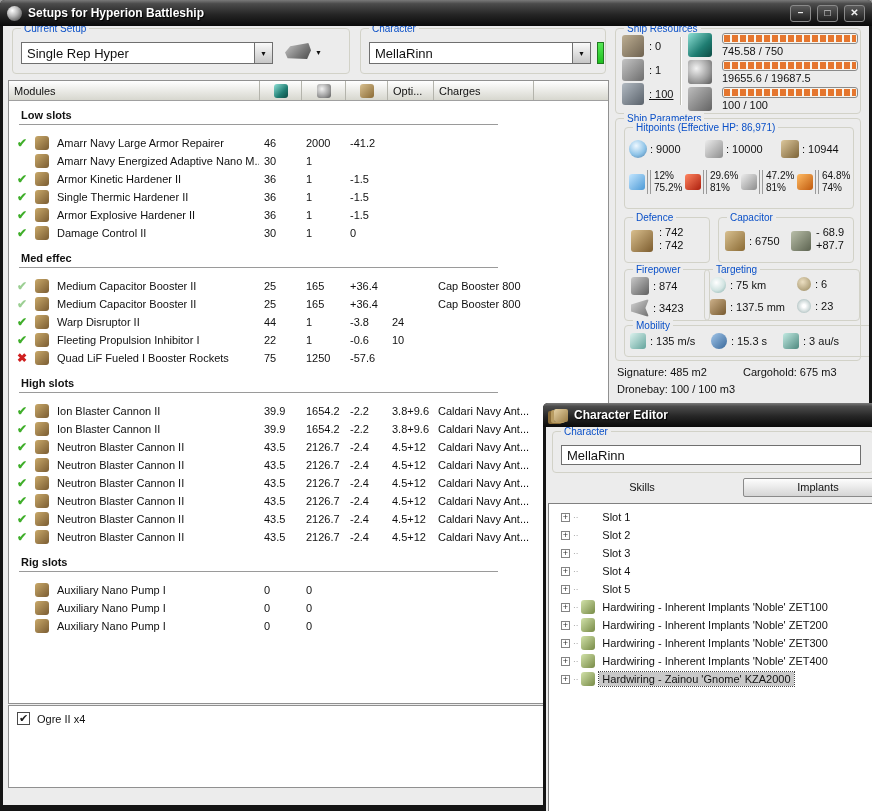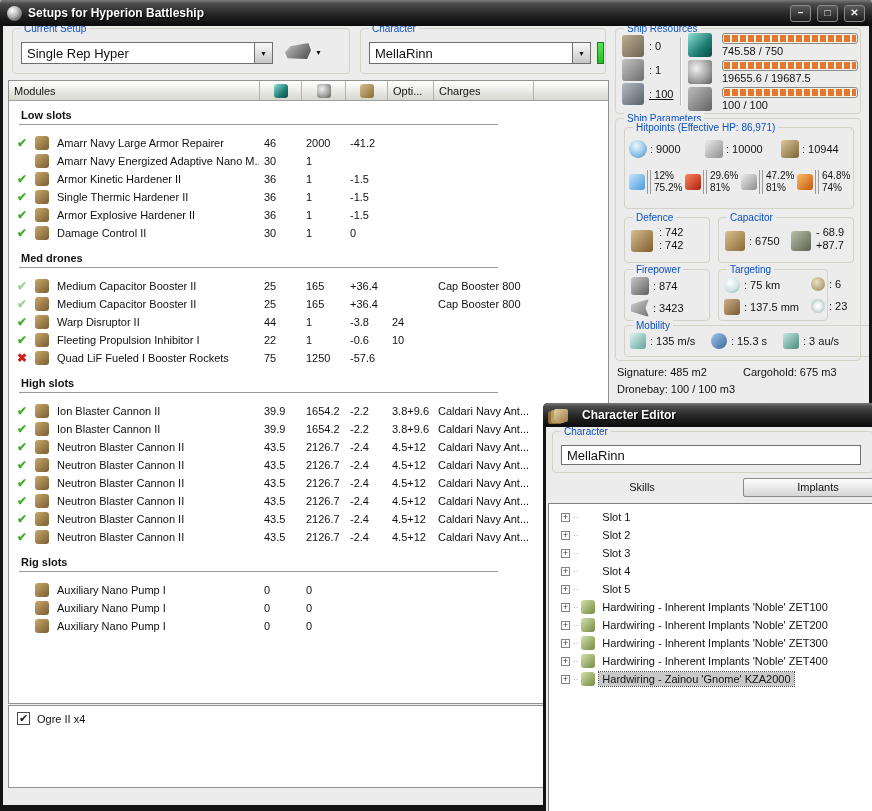--- a/index.html
+++ b/index.html
@@ -308,21 +308,21 @@
             <span class="m-icon" data-name="damage-control-icon"></span>
             <span class="m-name" data-name="module-name">Damage Control II</span>
             <span class="m-cpu" data-name="module-cpu">30</span>
             <span class="m-pg" data-name="module-powergrid">1</span>
             <span class="m-cap" data-name="module-cap-use">0</span>
             <span class="m-opt" data-name="module-optimal"></span>
             <span class="m-charge" data-name="module-charge"></span>
           </div>
         </div>
 
-      <div class="sec-title" data-name="section-title-med-slots">Med drones</div>
+      <div class="sec-title" data-name="section-title-med-slots">Med effec</div>
       <div class="mod-rows">
 
           <div class="mod-row" data-name="module-row">
             <span class="m-check" data-name="module-state-icon" data-state="dim">✔</span>
             <span class="m-icon" data-name="cap-booster-icon"></span>
             <span class="m-name" data-name="module-name">Medium Capacitor Booster II</span>
             <span class="m-cpu" data-name="module-cpu">25</span>
             <span class="m-pg" data-name="module-powergrid">165</span>
             <span class="m-cap" data-name="module-cap-use">+36.4</span>
             <span class="m-opt" data-name="module-optimal"></span>
@@ -591,21 +591,21 @@
         <span class="stat" style="position:absolute;left:6px;top:7px">
           <span class="blob s18" data-name="dps-turret-icon"></span>
           <span data-name="firepower-dps">: 874</span>
         </span>
         <span class="stat" style="position:absolute;left:6px;top:29px">
           <span class="blob s18" data-name="volley-icon"></span>
           <span data-name="firepower-volley">: 3423</span>
         </span>
       </div>
 
-      <div class="gbox" style="left:102px;top:150px;width:110px;height:52px" data-name="targeting-groupbox">
+      <div class="gbox" style="left:88px;top:150px;width:156px;height:52px" data-name="targeting-groupbox">
         <span class="glabel" data-name="targeting-label">Targeting</span>
         <span class="stat" style="position:absolute;left:5px;top:7px">
           <span class="blob s16" data-name="targeting-range-icon"></span>
           <span data-name="targeting-range">: 75 km</span>
         </span>
         <span class="stat" style="position:absolute;left:92px;top:7px">
           <span class="blob s14" data-name="max-targets-icon"></span>
           <span data-name="max-targets">: 6</span>
         </span>
         <span class="stat" style="position:absolute;left:5px;top:29px">
@@ -648,21 +648,21 @@
           </div>
         </div>
     </div>
 
   </div>
 </div>
 
 <div class="win" id="editor-win" data-name="character-editor-window">
   <div class="titlebar" data-name="editor-titlebar">
     <span class="ed-icon" data-name="character-editor-icon"></span>
-    <span class="title-text" style="margin-left:8px" data-name="editor-window-title">Character Editor</span>
+    <span class="title-text" style="margin-left:0" data-name="editor-window-title">Character Editor</span>
   </div>
   <div class="ed-client" data-name="editor-client-area">
     <div class="gbox" style="left:6px;top:4px;width:322px;height:42px" data-name="editor-character-groupbox">
       <span class="glabel" data-name="editor-character-label">Character</span>
       <div class="txt" style="left:8px;top:13px;width:300px;height:20px" data-name="editor-character-input">
         <span class="val" data-name="editor-character-value">MellaRinn</span>
       </div>
     </div>
     <span class="tab-flat" data-name="tab-skills">Skills</span>
     <span class="tab-btn" data-name="tab-implants">Implants</span>

